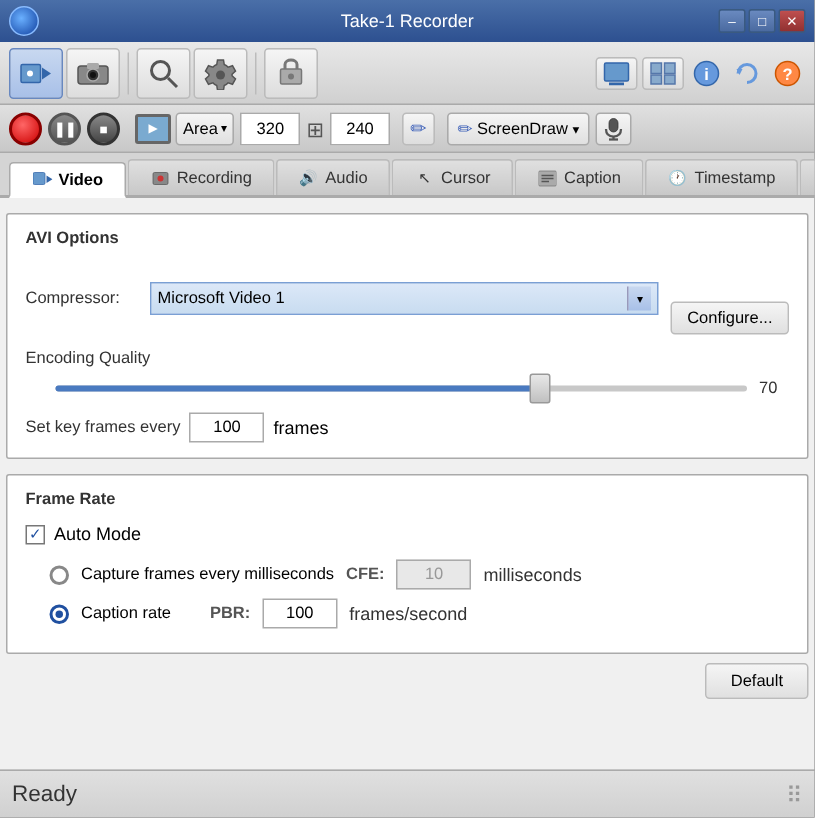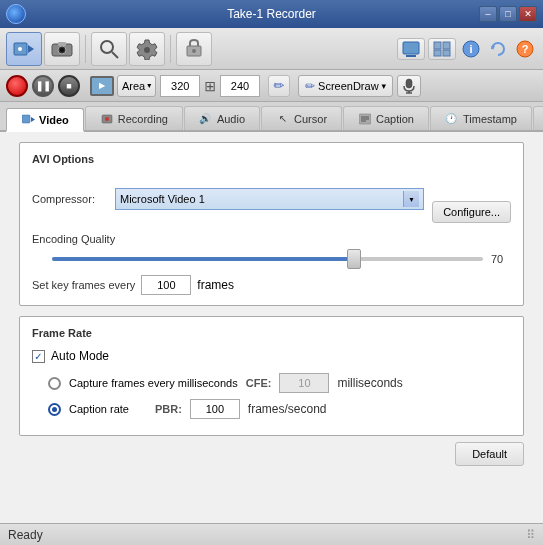--- a/index.html
+++ b/index.html
@@ -372,27 +372,27 @@
     }
     .num-input.disabled {
       background: #e8e8e8;
       color: #999;
     }
     .unit-label { font-size: 12px; color: #333; }
 
     
     .status-bar {
       background: linear-gradient(to bottom, #e0e0e0, #d0d0d0);
-      height: 22px;
+      height: 32px;
       border-top: 1px solid #aaa;
       display: flex;
       align-items: center;
       justify-content: space-between;
       padding: 0 8px;
-      font-size: 12px;
+      font-size: 15px;
       color: #333;
     }
 
     
     .default-btn-row {
       display: flex;
       justify-content: flex-end;
       padding: 6px 0 0;
     }
     .default-btn {
@@ -409,21 +409,21 @@
       display: flex;
       flex-direction: column;
       height: 545px;
       width: 543px;
       background: #ccc;
       position: relative;
     }
     .content-area {
       background: #f0f0f0;
       flex: 1;
-      padding: 10px 19px;
+      padding: 10px 4px;
       display: flex;
       flex-direction: column;
     }
   </style>
 </head>
 <body>
 
 <div class="window-wrapper">
 
   <div class="title-bar" style="position:relative;">

